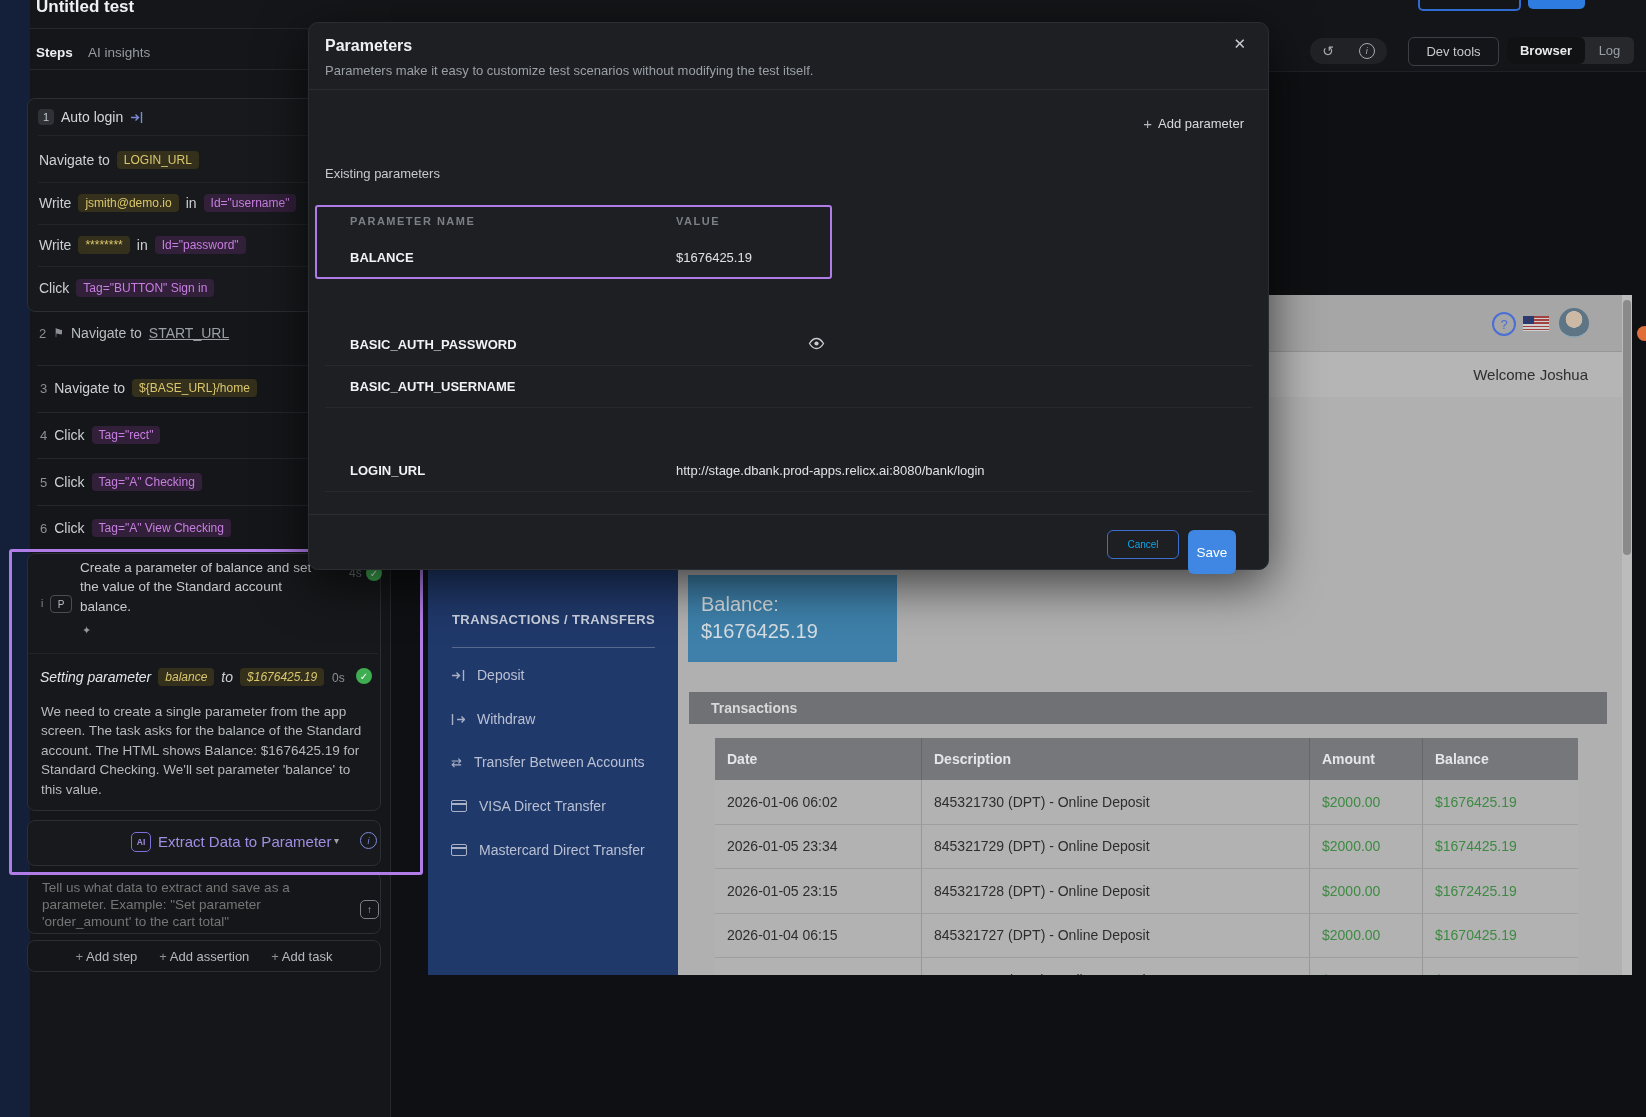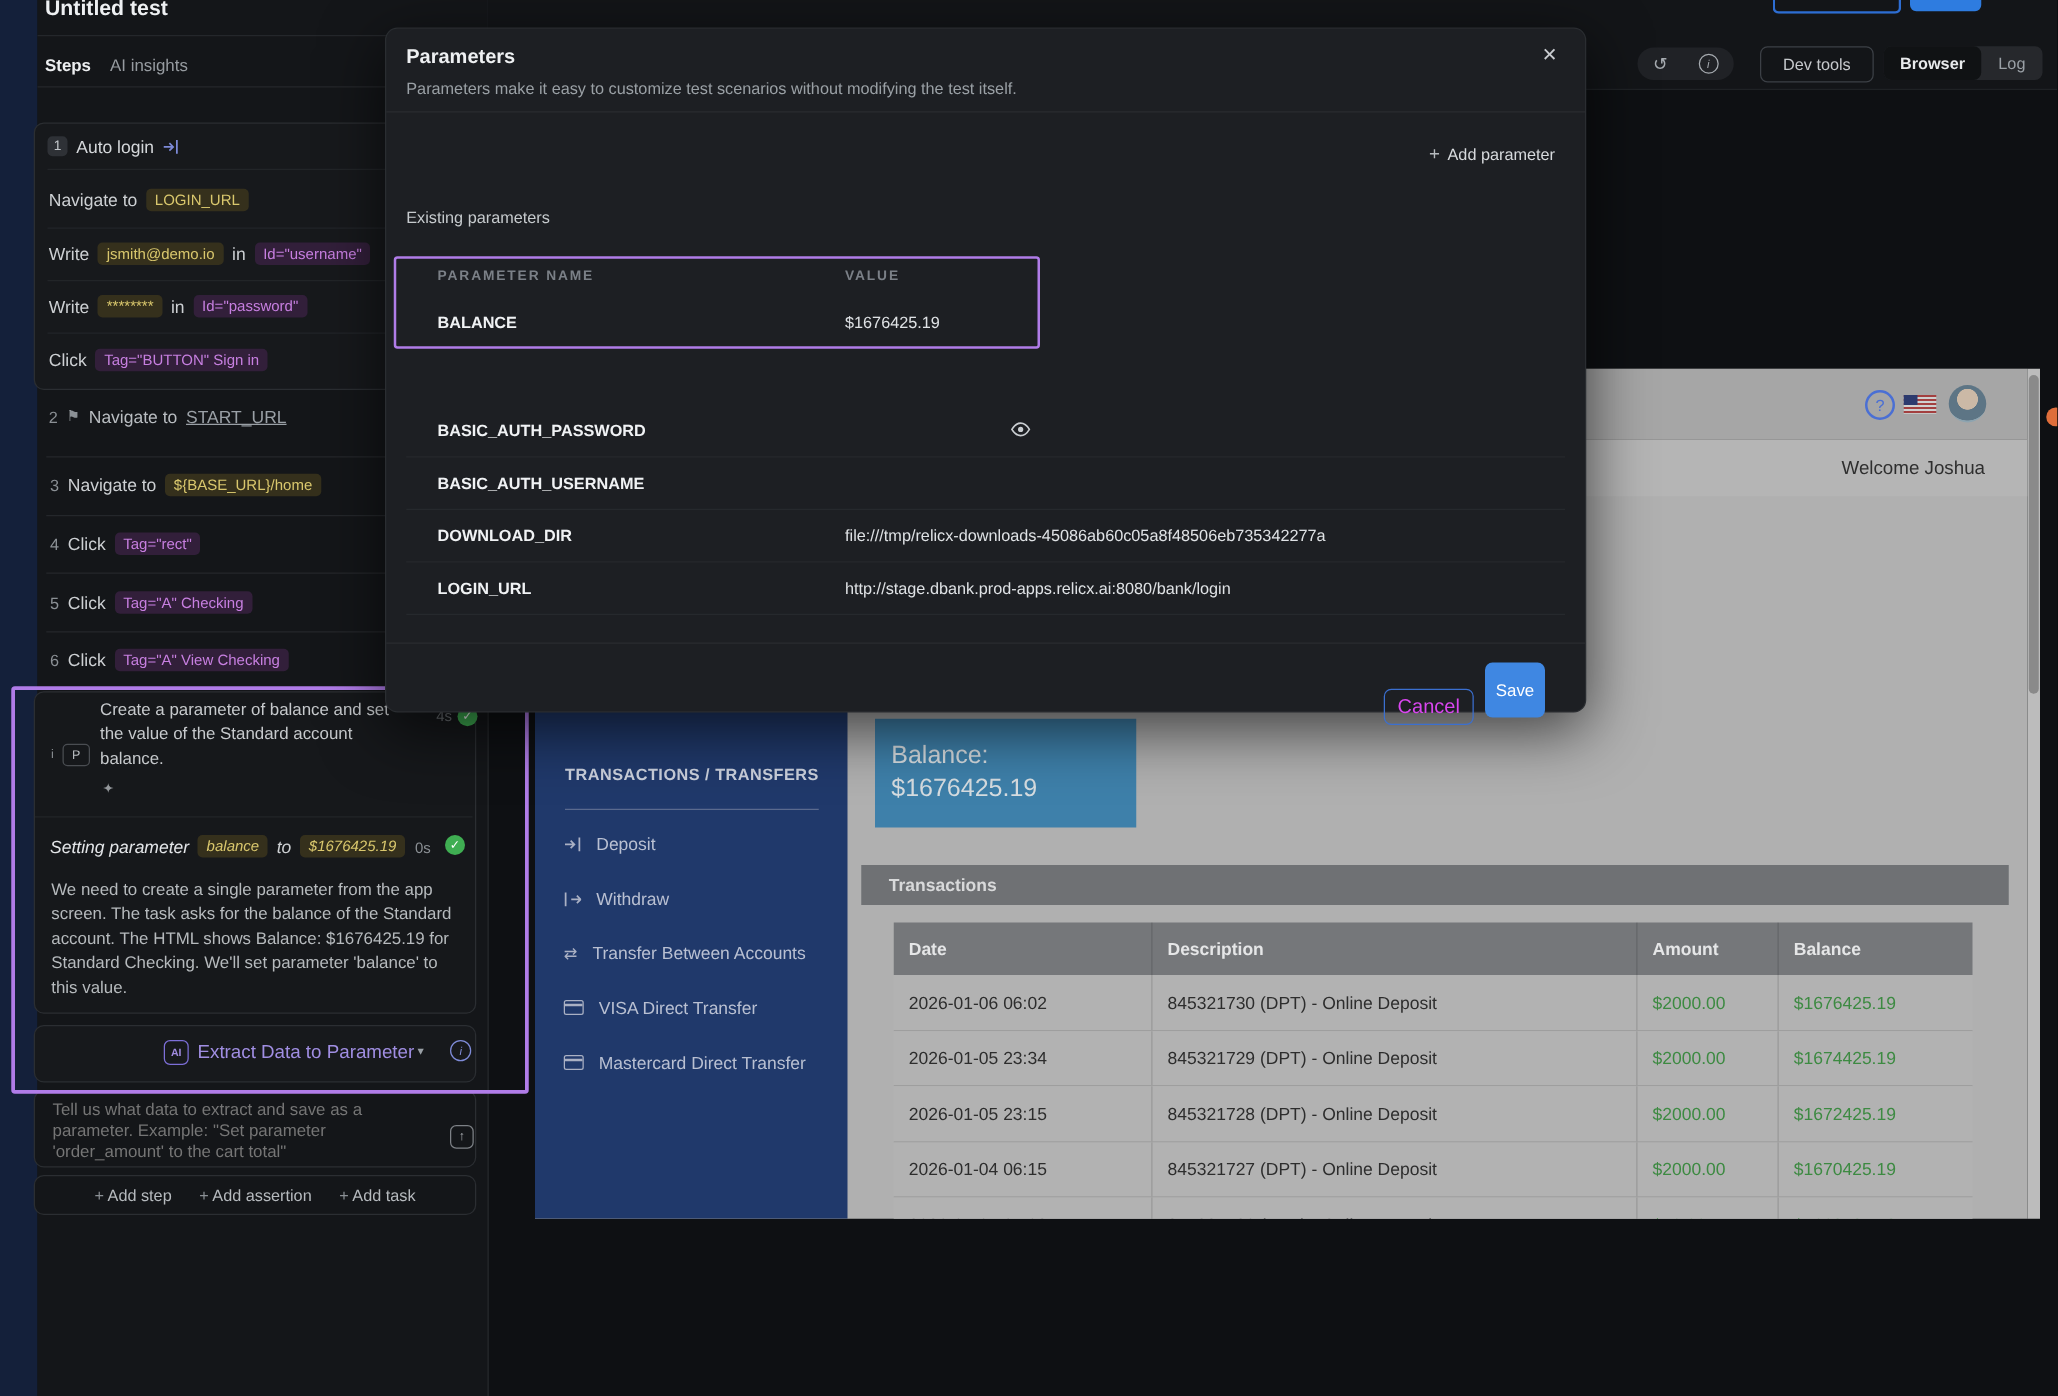--- a/index.html
+++ b/index.html
@@ -39,22 +39,22 @@
   .cutbtn{position:absolute;top:0;border-radius:0 0 5px 5px;}
   
   #modal{position:absolute;left:308px;top:22px;width:959px;height:546px;background:#1d1f23;
     border:1px solid #2a2d31;border-radius:10px;box-shadow:0 14px 50px rgba(0,0,0,.65);z-index:50;}
   .m-title{font-size:16px;font-weight:600;color:#eef0f2;}
   .m-sub{font-size:13px;color:#9aa0a5;}
   .m-col{font-size:11px;font-weight:700;letter-spacing:1.5px;color:#7b8087;}
   .m-name{font-size:13px;font-weight:700;color:#f0f2f4;}
   .m-val{font-size:13px;color:#dfe2e5;}
   .m-row{position:absolute;left:16px;width:927px;height:42px;border-bottom:1px solid #26292d;}
-  .btn-cancel{position:absolute;border:1.5px solid #3b6fd0;color:#d946ef;border-radius:6px;
-    font-size:16px;display:flex;align-items:center;justify-content:center;background:transparent;margin-top:21px;}
+  .btn-cancel{position:absolute;border:1.5px solid #3b6fd0;color:#0ea5e9;border-radius:6px;
+    font-size:10px;display:flex;align-items:center;justify-content:center;background:transparent;}
   .btn-save{position:absolute;background:#3f87e2;color:#fff;border-radius:6px;
     font-size:13.5px;display:flex;align-items:center;justify-content:center;}
   
   #bank{position:absolute;left:428px;top:295px;width:1194px;height:680px;overflow:hidden;background:#b0b0b0;z-index:1;}
   .bank-side-item{position:absolute;display:flex;align-items:center;gap:12px;color:#b9c0d2;font-size:14px;height:20px;}
   .bt-head{display:flex;height:42px;background:#75777a;}
   .bt-row{display:flex;height:43.5px;background:#b2b2b2;border-bottom:1px solid #9e9e9e;}
   .bt-cell{display:flex;align-items:center;padding-left:12px;font-size:14px;color:#2d2d2d;
     border-right:1px solid rgba(0,0,0,0.14);box-sizing:border-box;overflow:hidden;white-space:nowrap;}
   .bt-cell.h{color:#e5e6e7;font-weight:700;}
@@ -247,21 +247,21 @@
     <div class="bank-side-item" style="left:23px;top:501px;">
       <span class="cardicon"></span>
       <span>VISA Direct Transfer</span>
     </div>
     <div class="bank-side-item" style="left:23px;top:545px;">
       <span class="cardicon"></span>
       <span>Mastercard Direct Transfer</span>
     </div>
 
     <div class="abs" style="left:260px;top:280px;width:209px;height:87px;background:#3e80aa;
-         padding:16px 0 0 13px;box-sizing:border-box;color:#d7dde1;font-size:20px;line-height:27px;margin-left:12px;">
+         padding:16px 0 0 13px;box-sizing:border-box;color:#d7dde1;font-size:20px;line-height:27px;">
       <div>Balance:</div>
       <div>$1676425.19</div>
     </div>
 
     <div class="abs" style="left:261px;top:397px;width:918px;height:32px;background:#6f7174;
          display:flex;align-items:center;padding-left:22px;box-sizing:border-box;
          font-size:14px;font-weight:700;color:#d8d9da;">
       <span>Transactions</span>
     </div>
 
@@ -336,24 +336,20 @@
       <span class="abs icon-svg" style="left:483px;top:14px;">
         <svg width="17" height="13" viewBox="0 0 17 13" fill="none" stroke="#c9cdd1" stroke-width="1.3">
           <path d="M1.5 6.5c2-3.4 4.4-5 7-5s5 1.6 7 5c-2 3.4-4.4 5-7 5s-5-1.6-7-5z"></path>
           <circle cx="8.5" cy="6.5" r="2.1" fill="#c9cdd1" stroke="none"></circle>
         </svg>
       </span>
     </div>
     <div class="m-row" style="top:342px;text-align:right;">
       <span class="m-name abs" style="left:25px;top:14px;">BASIC_AUTH_USERNAME</span>
     </div>
-    <div class="m-row" style="top:384px;">
-      <span class="m-name abs" style="left:25px;top:14px;">DOWNLOAD_DIR</span>
-      <span class="m-val abs" style="left:351px;top:14px;">file:///tmp/relicx-downloads-45086ab60c05a8f48506eb735342277a</span>
-    </div>
     <div class="m-row" style="top:426px;">
       <span class="m-name abs" style="left:25px;top:14px;">LOGIN_URL</span>
       <span class="m-val abs" style="left:351px;top:14px;">http://stage.dbank.prod-apps.relicx.ai:8080/bank/login</span>
     </div>
 
     <div class="hl" style="left:6px;top:182px;width:513px;height:70px;border-width:2.5px;"></div>
 
     <div class="abs" style="left:0;top:491px;width:959px;height:1px;background:#2a2d31;"></div>
     <div class="btn-cancel" style="left:798px;top:507px;width:70px;height:27px;">Cancel</div>
     <div class="btn-save" style="left:879px;top:507px;width:48px;height:44px;">Save</div>

